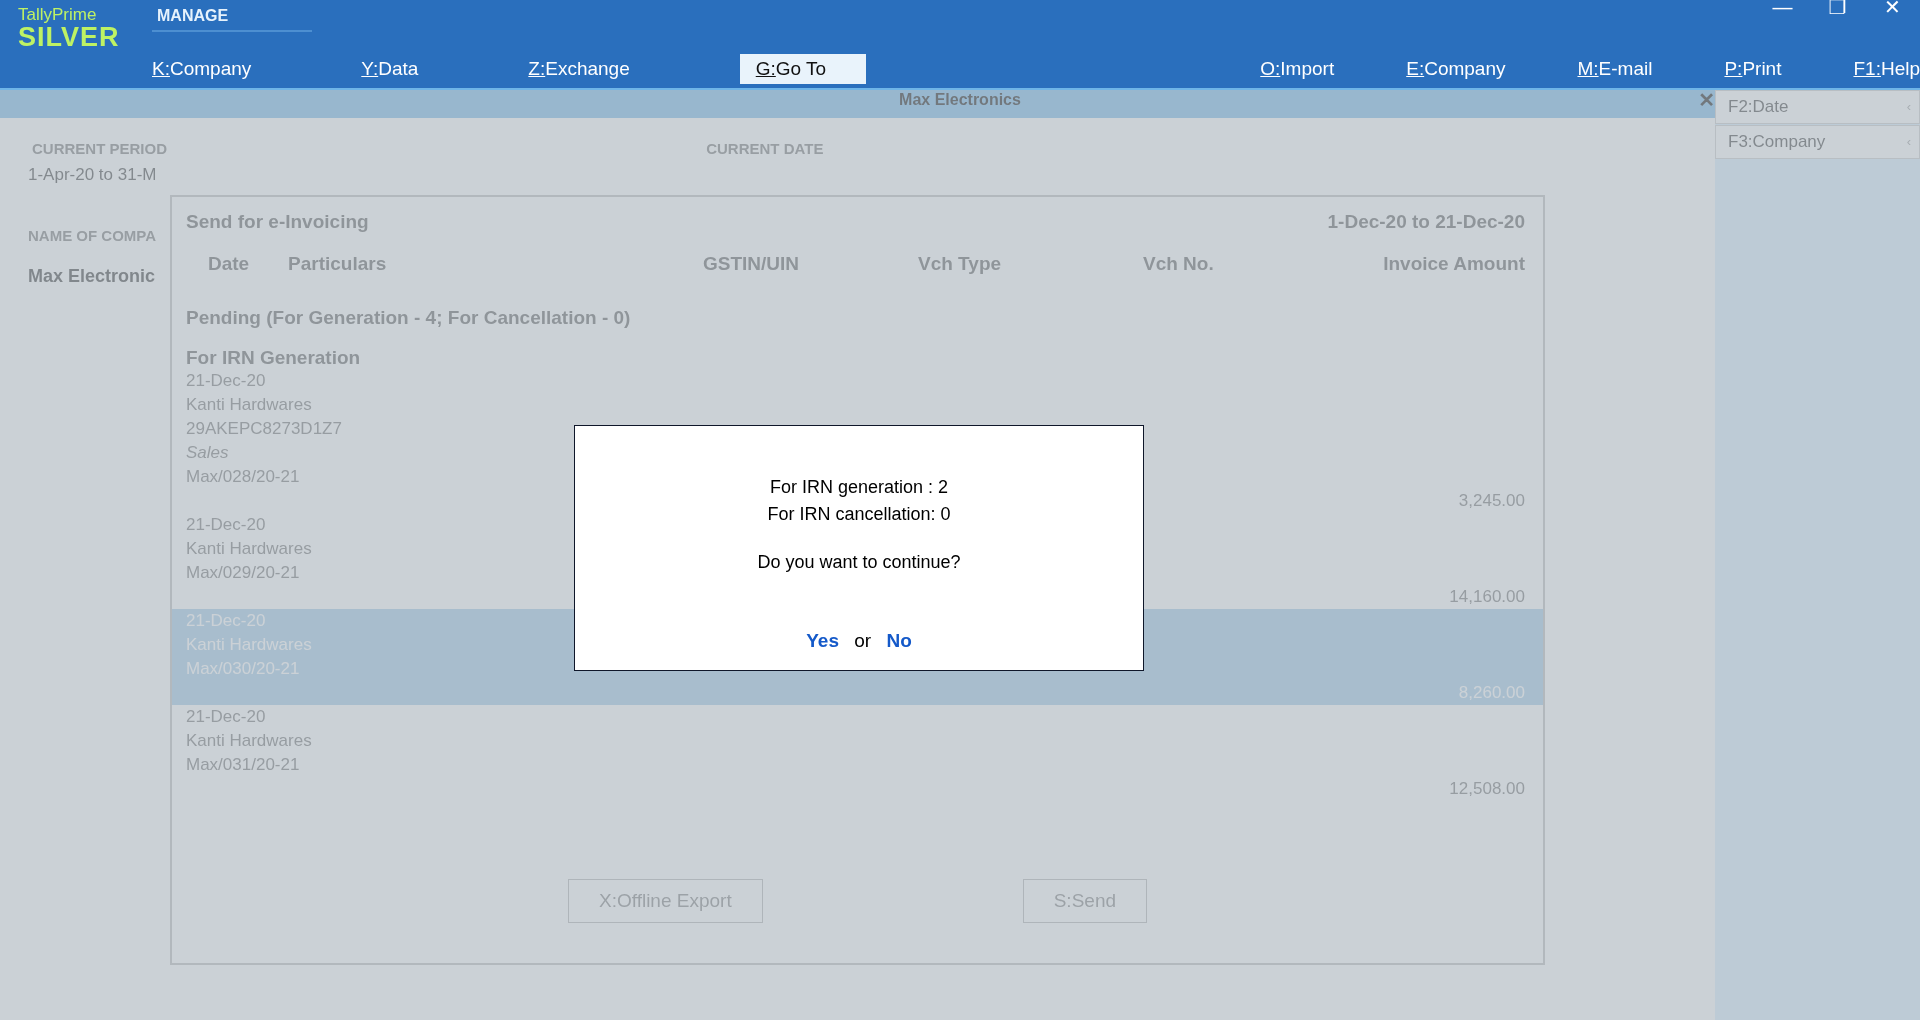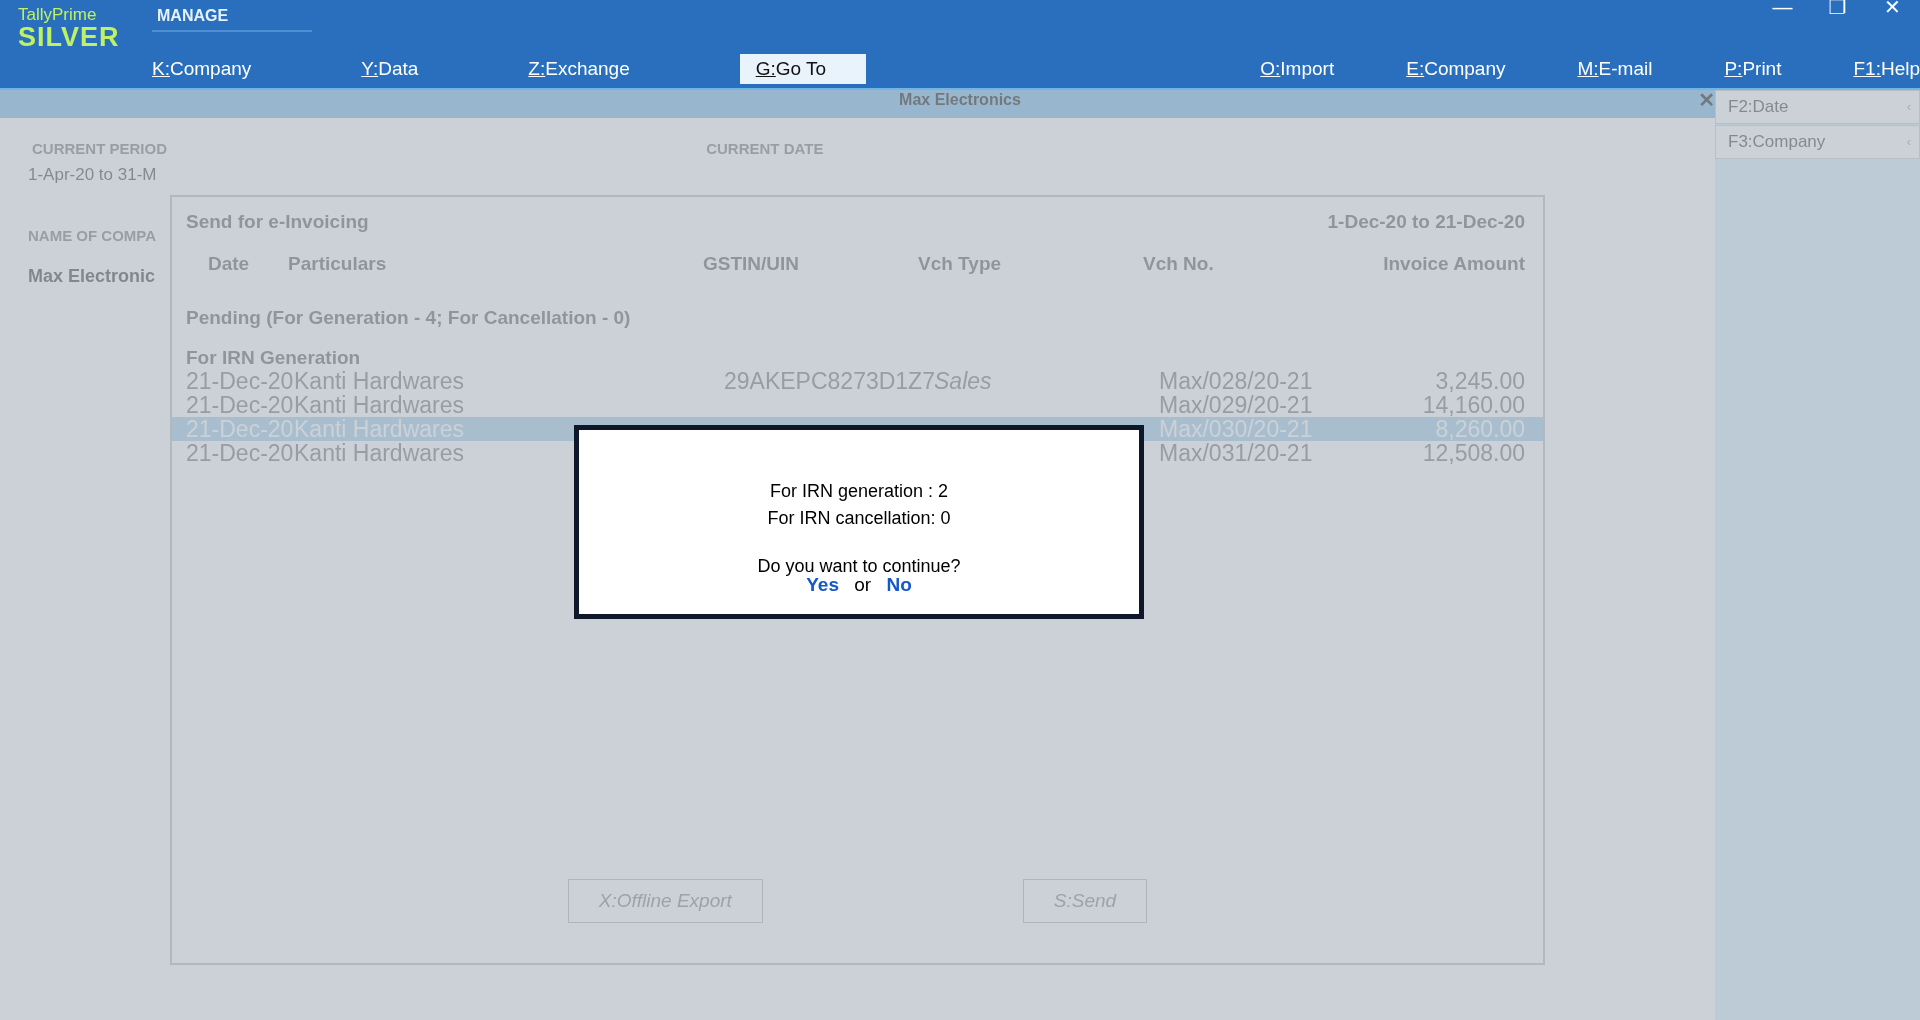--- a/index.html
+++ b/index.html
@@ -42,39 +42,39 @@
 .panel-hdr { display:flex; justify-content:space-between; padding:14px 18px 0 14px; font-size:19px; color:#555; font-weight:bold; }
 .cols { display:flex; padding:20px 18px 0 36px; font-size:19px; color:#555; font-weight:bold; }
 .cols div:nth-child(1){width:80px;}
 .cols div:nth-child(2){width:415px;}
 .cols div:nth-child(3){width:215px;}
 .cols div:nth-child(4){width:225px;}
 .cols div:nth-child(5){width:175px;text-align:left;}
 .cols div:nth-child(6){flex:1;text-align:right;}
 .pending { padding:32px 0 0 14px; font-size:19px; color:#555; font-weight:bold; }
 .forirn { padding:18px 0 0 14px; font-size:19px; color:#555; font-weight:bold; }
-.row { display:flex; padding:0 18px 0 14px; font-size:23px; color:#6a6a6a; line-height:24px; }
+.row { display:flex; padding:0 18px 0 14px; font-size:17px; color:#6a6a6a; line-height:24px;flex-direction:column; }
 .row.sel { background:#9cc7e6; color:#fff; }
 .row div:nth-child(1){width:108px;}
 .row div:nth-child(2){width:430px;}
 .row div:nth-child(3){width:210px;}
 .row div:nth-child(4){width:225px;font-style:italic;}
 .row div:nth-child(5){width:175px;}
 .row div:nth-child(6){flex:1;text-align:right;}
 
 .btns { position:absolute; bottom:40px; left:0; right:0; display:flex; justify-content:center; gap:260px; }
-.btns button { border:1px solid #b0b0b0; background:transparent; color:#7a7a7a; font-size:19px; padding:10px 30px;font-style:italic; }
+.btns button { border:1px solid #b0b0b0; background:transparent; color:#7a7a7a; font-size:19px; padding:10px 30px; }
 
 
 .sidebar { position:absolute; right:0; top:90px; width:205px; bottom:0; background:#d6edff; }
 .sidebar .sbtn { background:#fff; border:1px solid #c8c8c8; height:34px; line-height:32px; padding-left:12px; font-size:17px; color:#333; margin-bottom:1px; position:relative; }
 .sidebar .sbtn .caret { position:absolute; right:8px; color:#999; font-size:13px; }
 
 
-.modal { position:absolute; left:574px; top:425px; width:570px; height:194px; background:#fff; border:5px solid #0f172a; z-index:10; text-align:center; }
+.modal { position:absolute; left:574px; top:425px; width:570px; height:246px; background:#fff; border:1px solid #0f172a; z-index:10; text-align:center; }
 .modal .lines { padding:48px 0 0 0; font-size:18px; color:#000; line-height:27px; }
 .modal .ask { padding:24px 0 0 0; font-size:18px; }
 .modal .yn { position:absolute; bottom:18px; width:100%; font-size:19px; }
 .modal .yn .y { color:#1459c9; font-weight:bold; }
 .modal .yn .o { color:#000; margin:0 10px; }
 .modal .yn .n { color:#1459c9; font-weight:bold; }
 </style>
 </head>
 <body>
 

